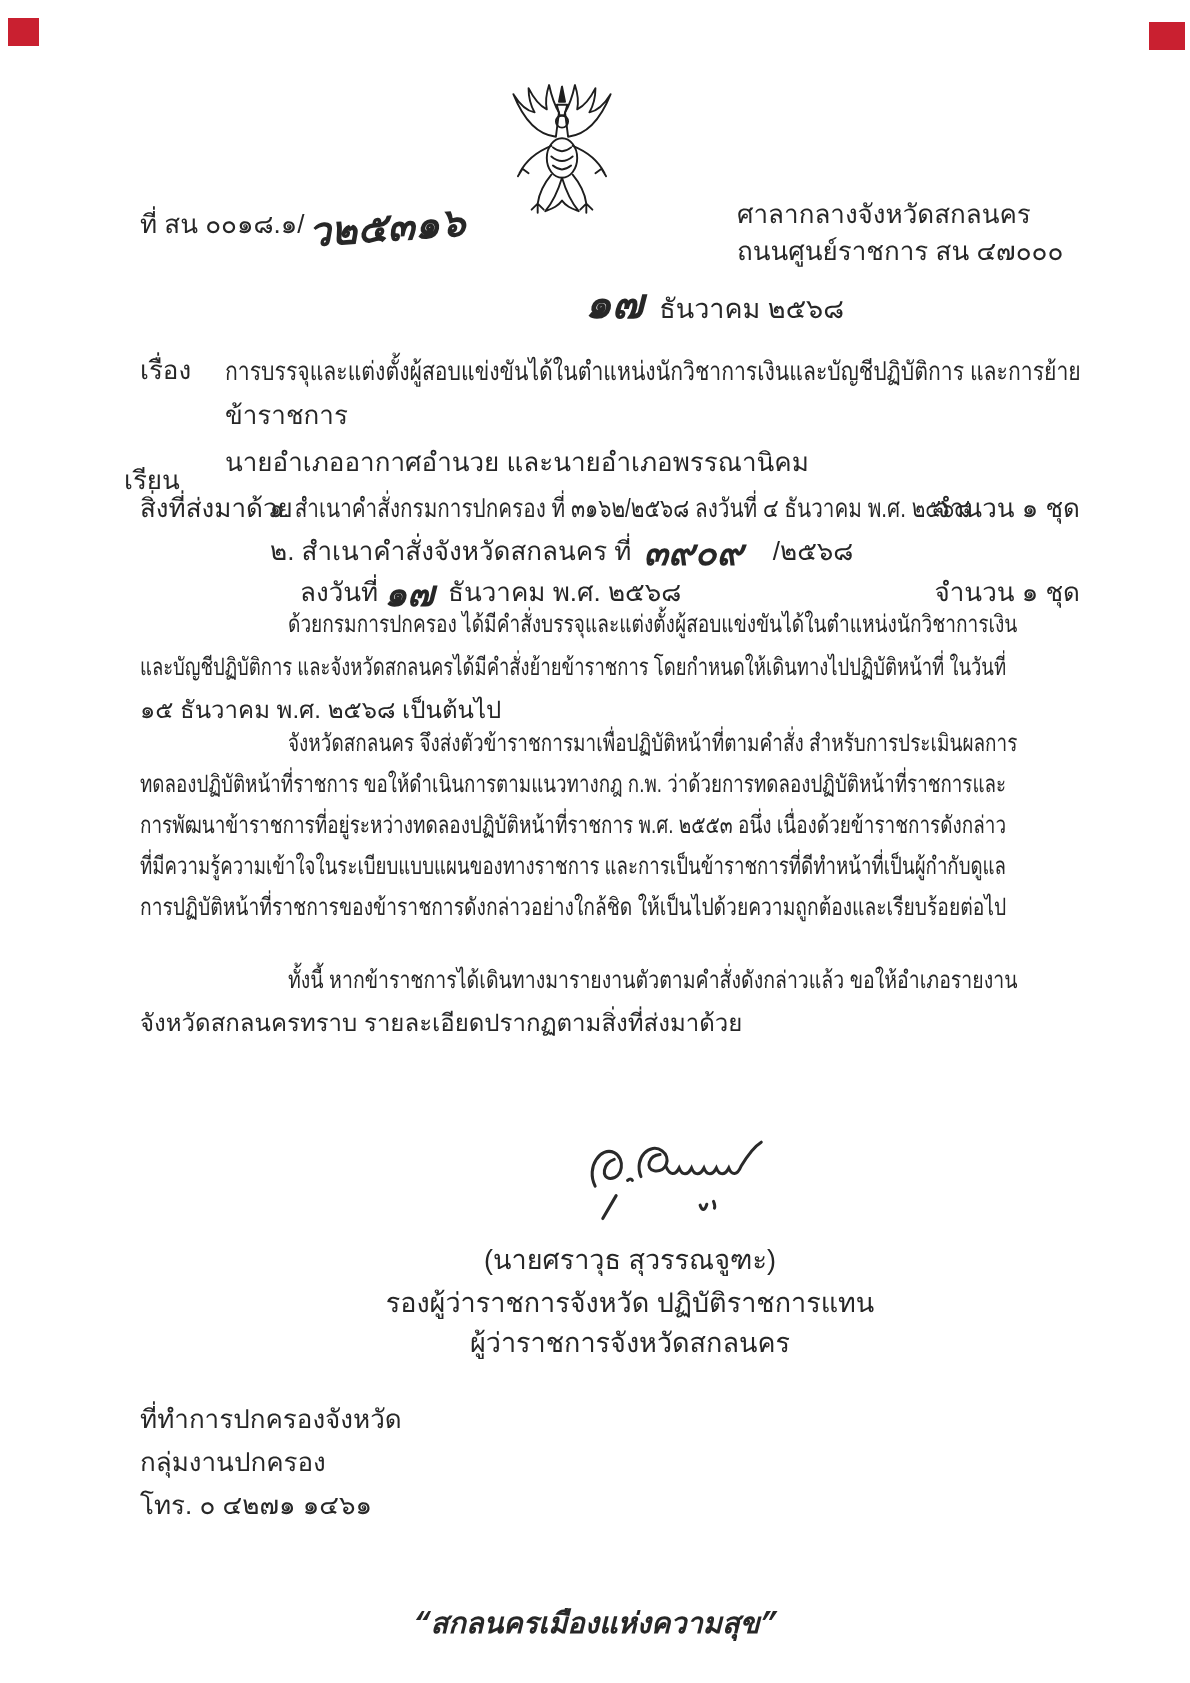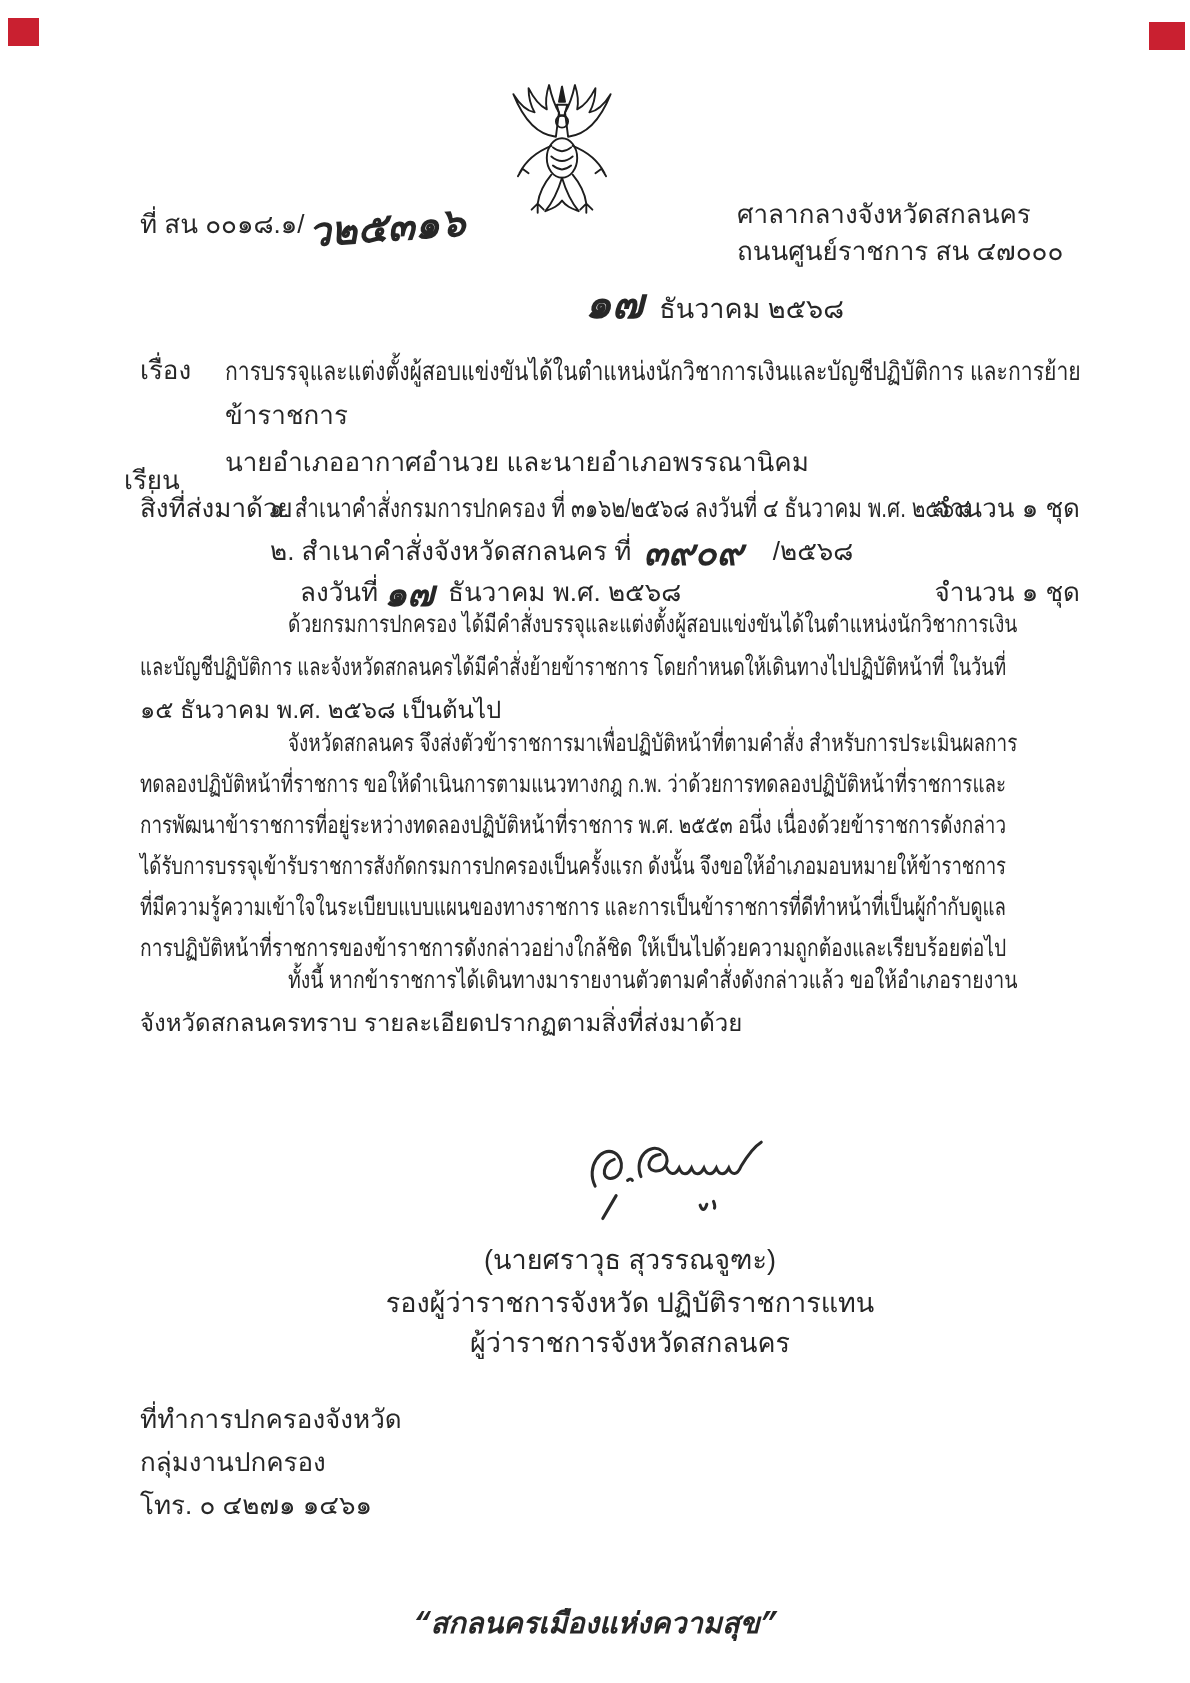--- a/index.html
+++ b/index.html
@@ -100,21 +100,20 @@
   <div class="para" style="top:602px;line-height:43px;">
     <span class="ln ind"><span class="fit" style="transform-origin: left center; transform: scaleX(0.795569);">ด้วยกรมการปกครอง ได้มีคำสั่งบรรจุและแต่งตั้งผู้สอบแข่งขันได้ในตำแหน่งนักวิชาการเงิน</span></span>
     <span class="ln"><span class="fit" style="transform-origin: left center; transform: scaleX(0.768223);">และบัญชีปฏิบัติการ และจังหวัดสกลนครได้มีคำสั่งย้ายข้าราชการ โดยกำหนดให้เดินทางไปปฏิบัติหน้าที่ ในวันที่</span></span>
     <span class="ln"><span class="fit">๑๕ ธันวาคม พ.ศ. ๒๕๖๘ เป็นต้นไป</span></span>
   </div>
 
   <div class="para" style="top:722px;line-height:41px;">
     <span class="ln ind" style="height:41px;"><span class="fit" style="transform-origin: left center; transform: scaleX(0.789211);">จังหวัดสกลนคร จึงส่งตัวข้าราชการมาเพื่อปฏิบัติหน้าที่ตามคำสั่ง สำหรับการประเมินผลการ</span></span>
     <span class="ln" style="height:41px;"><span class="fit" style="transform-origin: left center; transform: scaleX(0.781667);">ทดลองปฏิบัติหน้าที่ราชการ ขอให้ดำเนินการตามแนวทางกฎ ก.พ. ว่าด้วยการทดลองปฏิบัติหน้าที่ราชการและ</span></span>
     <span class="ln" style="height:41px;"><span class="fit" style="transform-origin: left center; transform: scaleX(0.788235);">การพัฒนาข้าราชการที่อยู่ระหว่างทดลองปฏิบัติหน้าที่ราชการ พ.ศ. ๒๕๕๓ อนึ่ง เนื่องด้วยข้าราชการดังกล่าว</span></span>
-    <span class="ln" style="height:41px;"><span class="fit" style="transform-origin: left center; transform: scaleX(0.773289);">ได้รับการบรรจุเข้ารับราชการสังกัดกรมการปกครองเป็นครั้งแรก ดังนั้น จึงขอให้อำเภอมอบหมายให้ข้าราชการ</span></span>
     <span class="ln" style="height:41px;"><span class="fit" style="transform-origin: left center; transform: scaleX(0.77649);">ที่มีความรู้ความเข้าใจในระเบียบแบบแผนของทางราชการ และการเป็นข้าราชการที่ดีทำหน้าที่เป็นผู้กำกับดูแล</span></span>
     <span class="ln" style="height:41px;"><span class="fit" style="transform-origin: left center; transform: scaleX(0.801709);">การปฏิบัติหน้าที่ราชการของข้าราชการดังกล่าวอย่างใกล้ชิด ให้เป็นไปด้วยความถูกต้องและเรียบร้อยต่อไป</span></span>
   </div>
 
   <div class="para" style="top:958px;line-height:43px;">
     <span class="ln ind"><span class="fit" style="transform-origin: left center; transform: scaleX(0.811922);">ทั้งนี้ หากข้าราชการได้เดินทางมารายงานตัวตามคำสั่งดังกล่าวแล้ว ขอให้อำเภอรายงาน</span></span>
     <span class="ln"><span class="fit">จังหวัดสกลนครทราบ รายละเอียดปรากฏตามสิ่งที่ส่งมาด้วย</span></span>
   </div>
 
 

